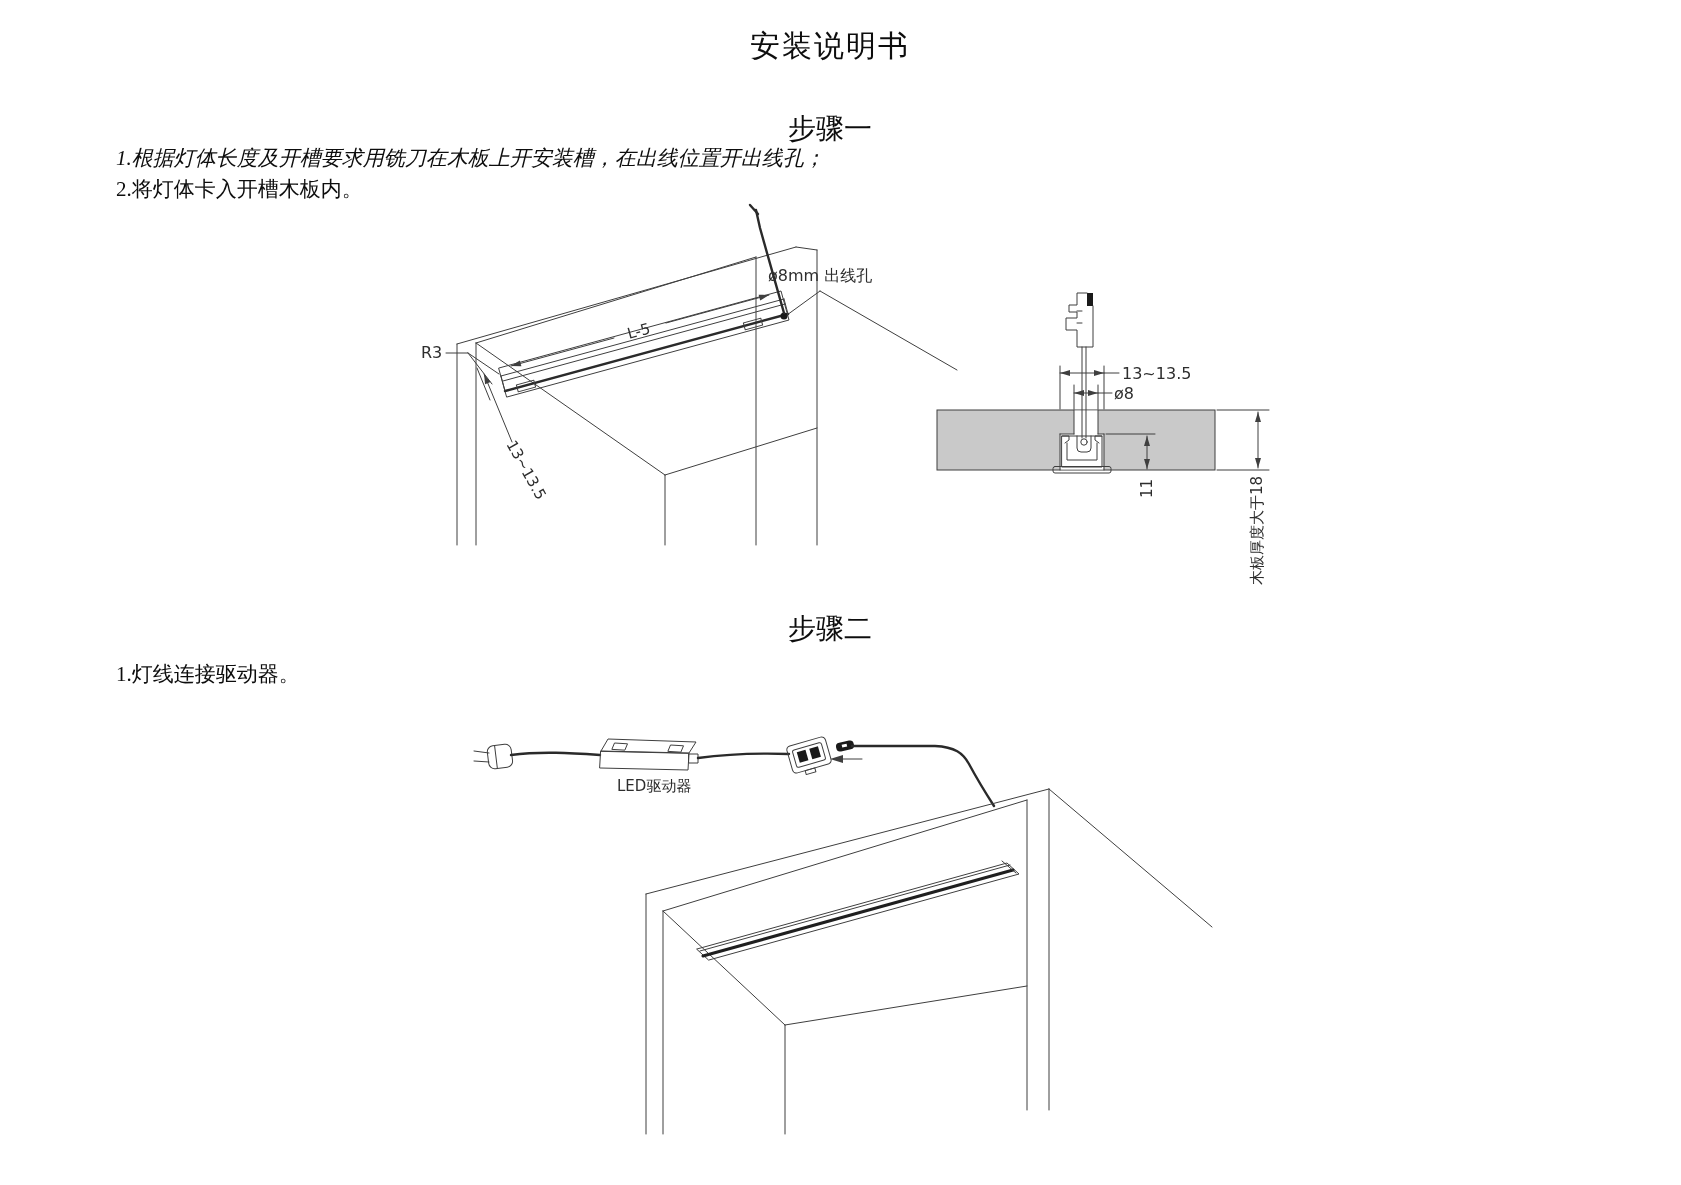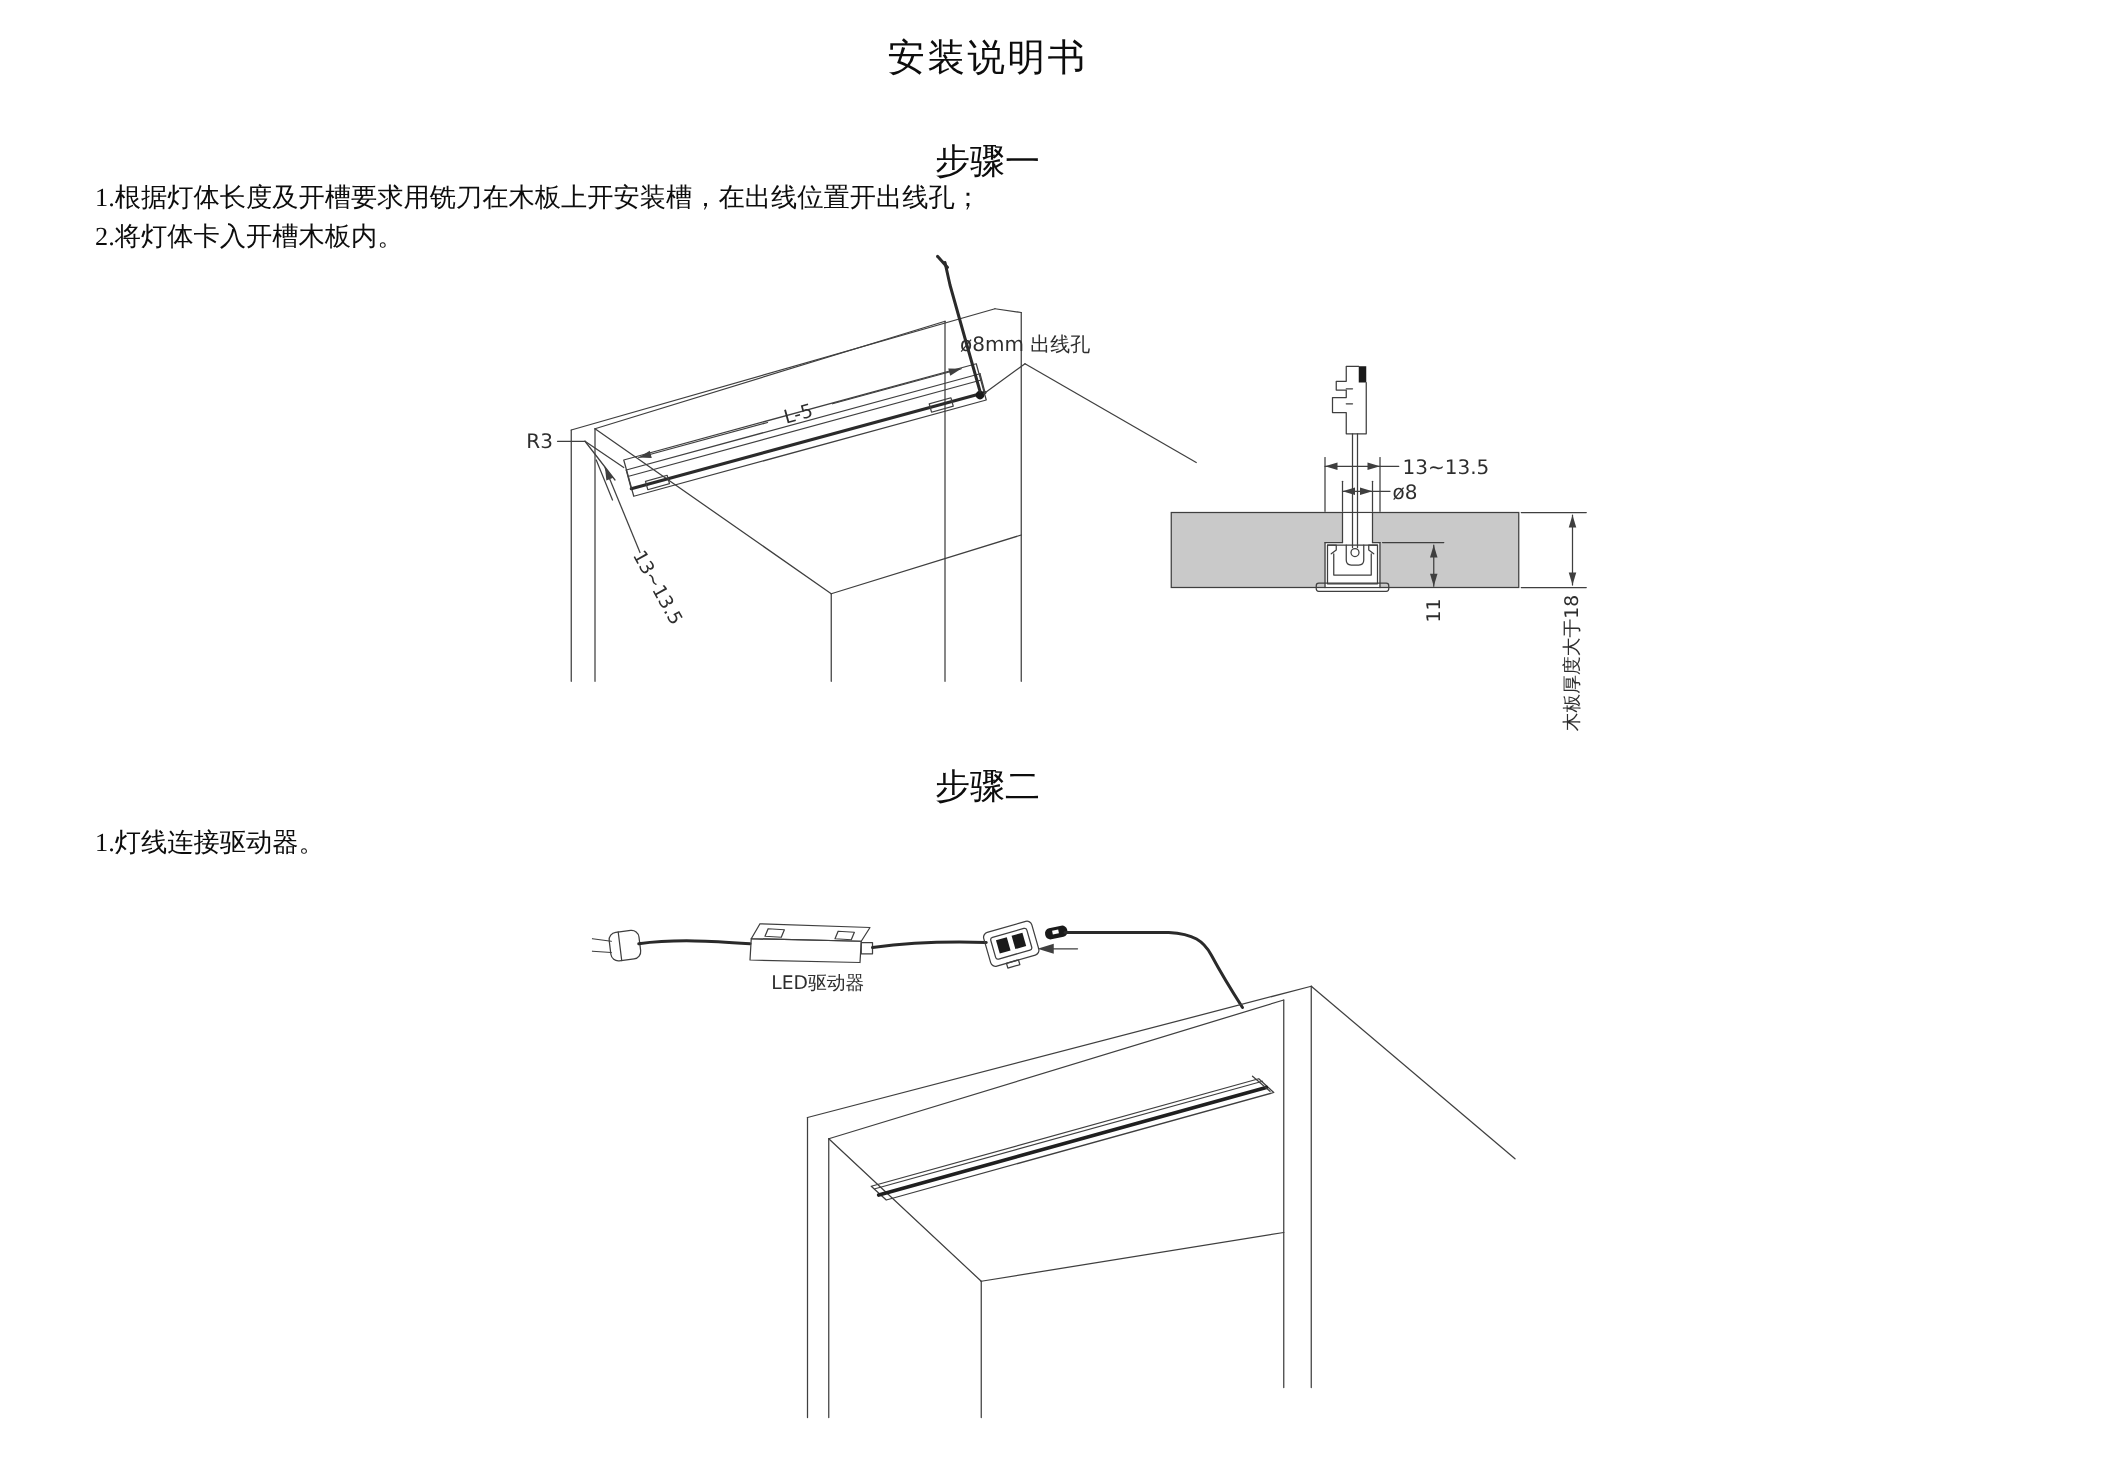--- a/index.html
+++ b/index.html
@@ -1,26 +1,26 @@
 <!DOCTYPE html>
 <html><head>
 <meta charset="utf-8">
 <style>
   html,body{margin:0;padding:0;background:#ffffff;}
   #page{position:relative;width:1681px;height:1185px;background:#ffffff;overflow:hidden;
         font-family:"Liberation Sans",sans-serif;color:#111;}
-  .abs{position:absolute;}
+  .abs{position:absolute;padding-left:40px;}
   .centerband{left:0;width:1580px;text-align:center;}
   .title-zh{top:26px;font-size:30px;letter-spacing:2px;color:#0d0d0d;}
   .title-en{top:64px;font-size:27px;color:#0d0d0d;}
   .step-head{font-size:28px;color:#0d0d0d;}
   .step1-head{top:110px;}
   .step2-head{top:610px;font-family:Liberation Serif, serif;}
   .body-line{font-family:"Liberation Serif",serif;font-size:21px;color:#0d0d0d;white-space:nowrap;}
-  .l1{left:76px;top:144px;}
+  .l1{left:76px;top:144px;font-style:italic;}
   .l2{left:76px;top:175px;}
   .l3{left:76px;top:660px;text-align:right;}
   svg{position:absolute;left:0;top:0;}
   .ln{fill:none;stroke:#3f3f3f;stroke-width:1;stroke-linecap:round;stroke-linejoin:round;}
   .ln2{fill:none;stroke:#2a2a2a;stroke-width:2.4;stroke-linecap:round;stroke-linejoin:round;}
   .ln3{fill:none;stroke:#1f1f1f;stroke-width:3;stroke-linecap:round;}
   .fillg{fill:#c9c9c9;stroke:#3f3f3f;stroke-width:1;}
   .white{fill:#ffffff;stroke:none;}
   .dark{fill:#1a1a1a;stroke:none;}
   .arr{fill:#3f3f3f;stroke:none;}

